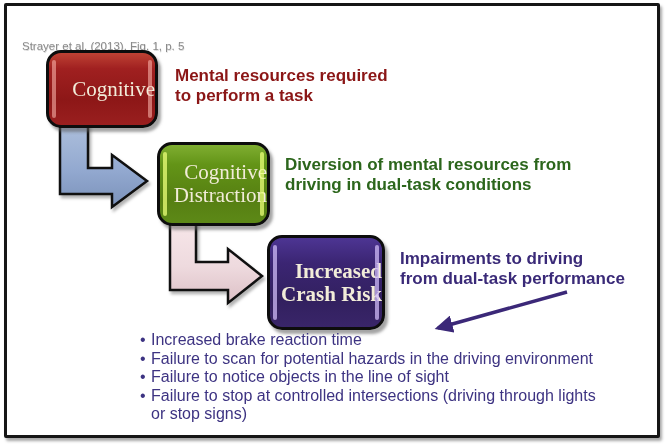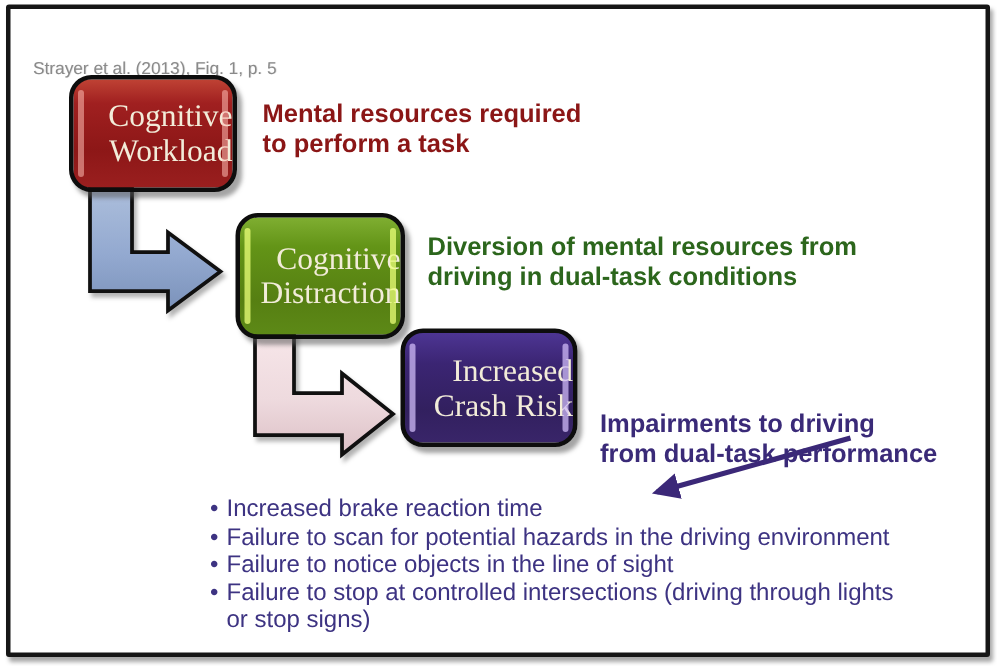--- a/index.html
+++ b/index.html
@@ -42,29 +42,30 @@
     left:46px; top:50px; width:112px; height:78px;
     background:linear-gradient(180deg,#bf4234 0%, #a02020 22%, #8d1717 65%, #9a1f1f 100%);
   }
   .node-red::before, .node-red::after { background:rgba(255,190,180,0.55); }
   .node-green {
     left:157px; top:142px; width:113px; height:84px;
     background:linear-gradient(180deg,#7fae31 0%, #639417 25%, #567f12 70%, #5d8917 100%);
   }
   .node-green::before, .node-green::after { background:rgba(235,255,120,0.75); }
   .node-purple {
-    left:267px; top:219px; width:118px; height:79px;
+    left:267px; top:235px; width:118px; height:95px;
     background:linear-gradient(180deg,#4d3593 0%, #3b2573 28%, #32205f 70%, #392569 100%);
+    font-weight:bold;
   }
   .node-purple::before, .node-purple::after { background:rgba(205,185,245,0.75); }
 
   .desc { position:absolute; font-weight:bold; font-size:17px; line-height:20px; }
   .desc-red    { left:175px; top:66px;  color:#8b1616; }
   .desc-green  { left:285px; top:155px; color:#2c661c; }
-  .desc-purple { left:400px; top:249px; color:#3a2a78;margin-top:24px; }
+  .desc-purple { left:400px; top:249px; color:#3a2a78; }
 
   .bullets {
     position:absolute; left:140px; top:331px; width:472px;
     font-size:16px; line-height:18.5px; color:#3d3382;
   }
   .bullet { position:relative; padding-left:11px; }
   .bullet::before { content:"\2022"; position:absolute; left:0; top:0; }
 </style>
 </head>
 <body>
@@ -92,21 +93,20 @@
     </defs>
     <path class="elbow" fill="url(#gradBlue)" d="M 60,124 L 88,124 L 88,168 L 112,168 L 112,155 L 147,181 L 112,207 L 112,194 L 60,194 Z"></path>
     <path class="elbow" fill="url(#gradPink)" d="M 170,222 L 196,222 L 196,262 L 228,262 L 228,249 L 262,276 L 228,303 L 228,290 L 170,290 Z"></path>
     <g>
       <line x1="567" y1="292" x2="438" y2="328" stroke="#3b2878" stroke-width="3.5" marker-end="url(#ah)"></line>
     </g>
   </svg>
 
   <div class="node node-red">
     <span>Cognitive</span>
-    <span>Workload</span>
   </div>
 
   <div class="node node-green">
     <span>Cognitive</span>
     <span>Distraction</span>
   </div>
 
   <div class="node node-purple">
     <span>Increased</span>
     <span>Crash Risk</span>

